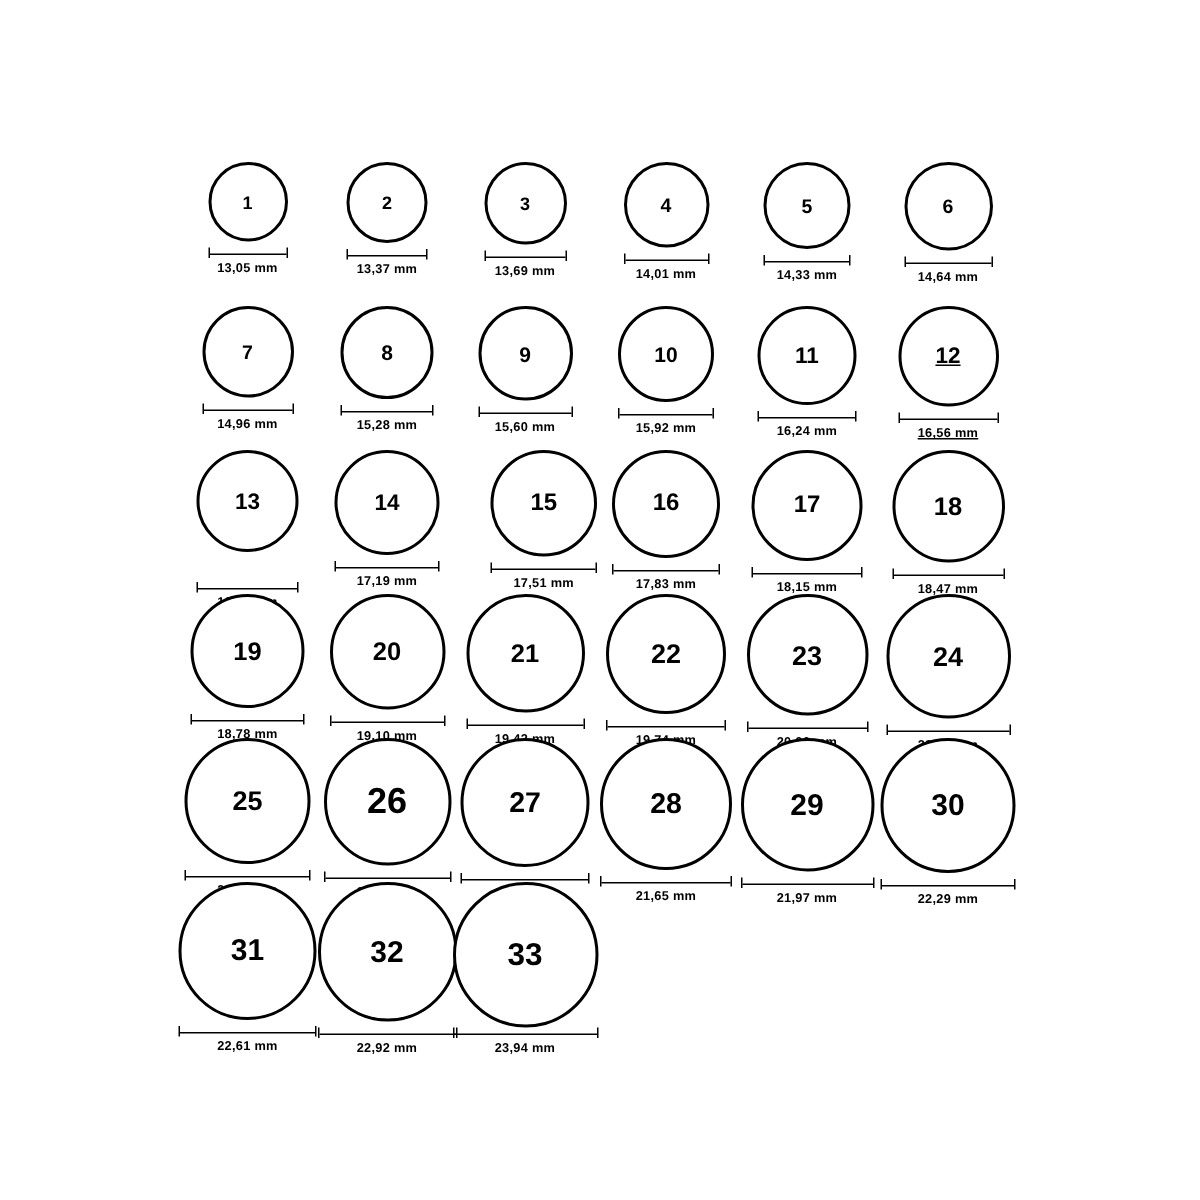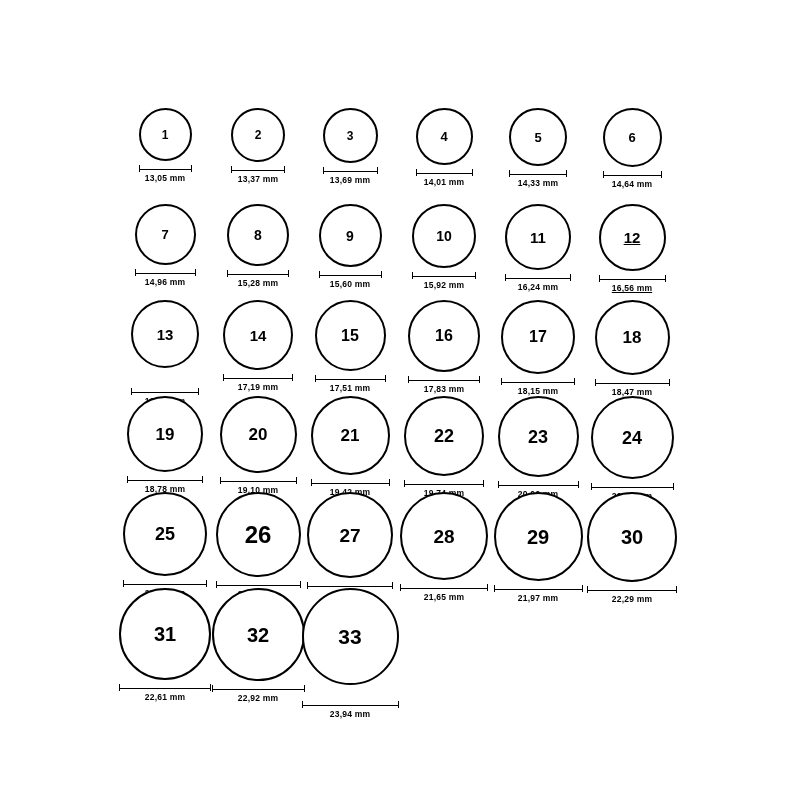--- a/index.html
+++ b/index.html
@@ -195,21 +195,21 @@
     </div>
     <div class="ring-cell" style="left: 210px; top: 300px; width: 96px;">
       <div class="ring-circle" style="width: 70px; height: 70px;">
         <span class="ring-number" style="font-size: 15px;">14</span>
       </div>
       <div class="measure" style="margin-top: 4px;">
         <div class="measure-bar" style="width: 70px;"></div>
         <div class="measure-label">17,19 mm</div>
       </div>
     </div>
-    <div class="ring-cell" style="left: 302px; top: 300px; width: 96px;">
+    <div class="ring-cell" style="left: 302px; top: 300px; width: 96px; align-items: flex-end;">
       <div class="ring-circle" style="width: 71px; height: 71px;">
         <span class="ring-number" style="font-size: 16px;">15</span>
       </div>
       <div class="measure" style="margin-top: 4px;">
         <div class="measure-bar" style="width: 71px;"></div>
         <div class="measure-label">17,51 mm</div>
       </div>
     </div>
     <div class="ring-cell" style="left: 396px; top: 300px; width: 96px;">
       <div class="ring-circle" style="width: 72px; height: 72px;">
@@ -361,18 +361,18 @@
       </div>
       <div class="measure" style="margin-top: 4px;">
         <div class="measure-bar" style="width: 93px;"></div>
         <div class="measure-label">22,92 mm</div>
       </div>
     </div>
     <div class="ring-cell" style="left: 302px; top: 588px; width: 96px;">
       <div class="ring-circle" style="width: 97px; height: 97px;">
         <span class="ring-number" style="font-size: 21px;">33</span>
       </div>
-      <div class="measure" style="margin-top: 16px;">
+      <div class="measure" style="margin-top: 0;">
         <div class="measure-bar" style="width: 97px;"></div>
         <div class="measure-label">23,94 mm</div>
       </div>
     </div>
   </div>
 
 </body></html>

